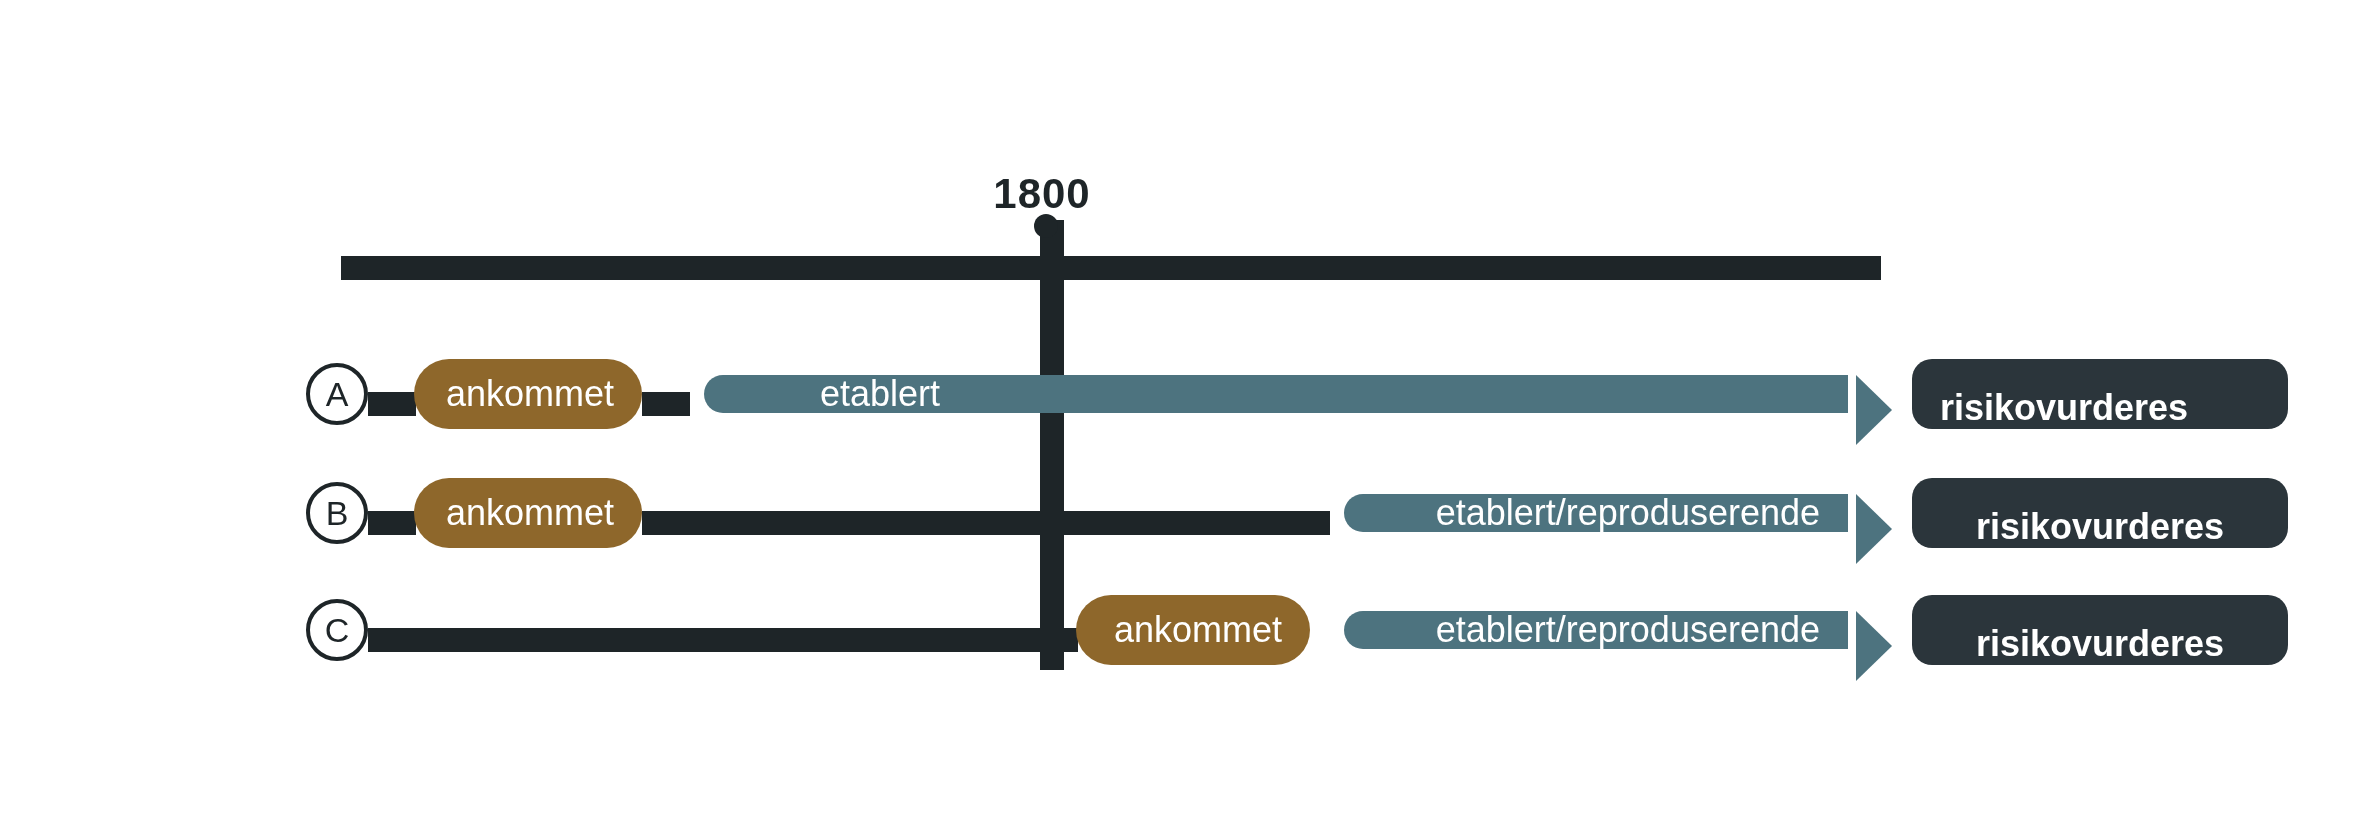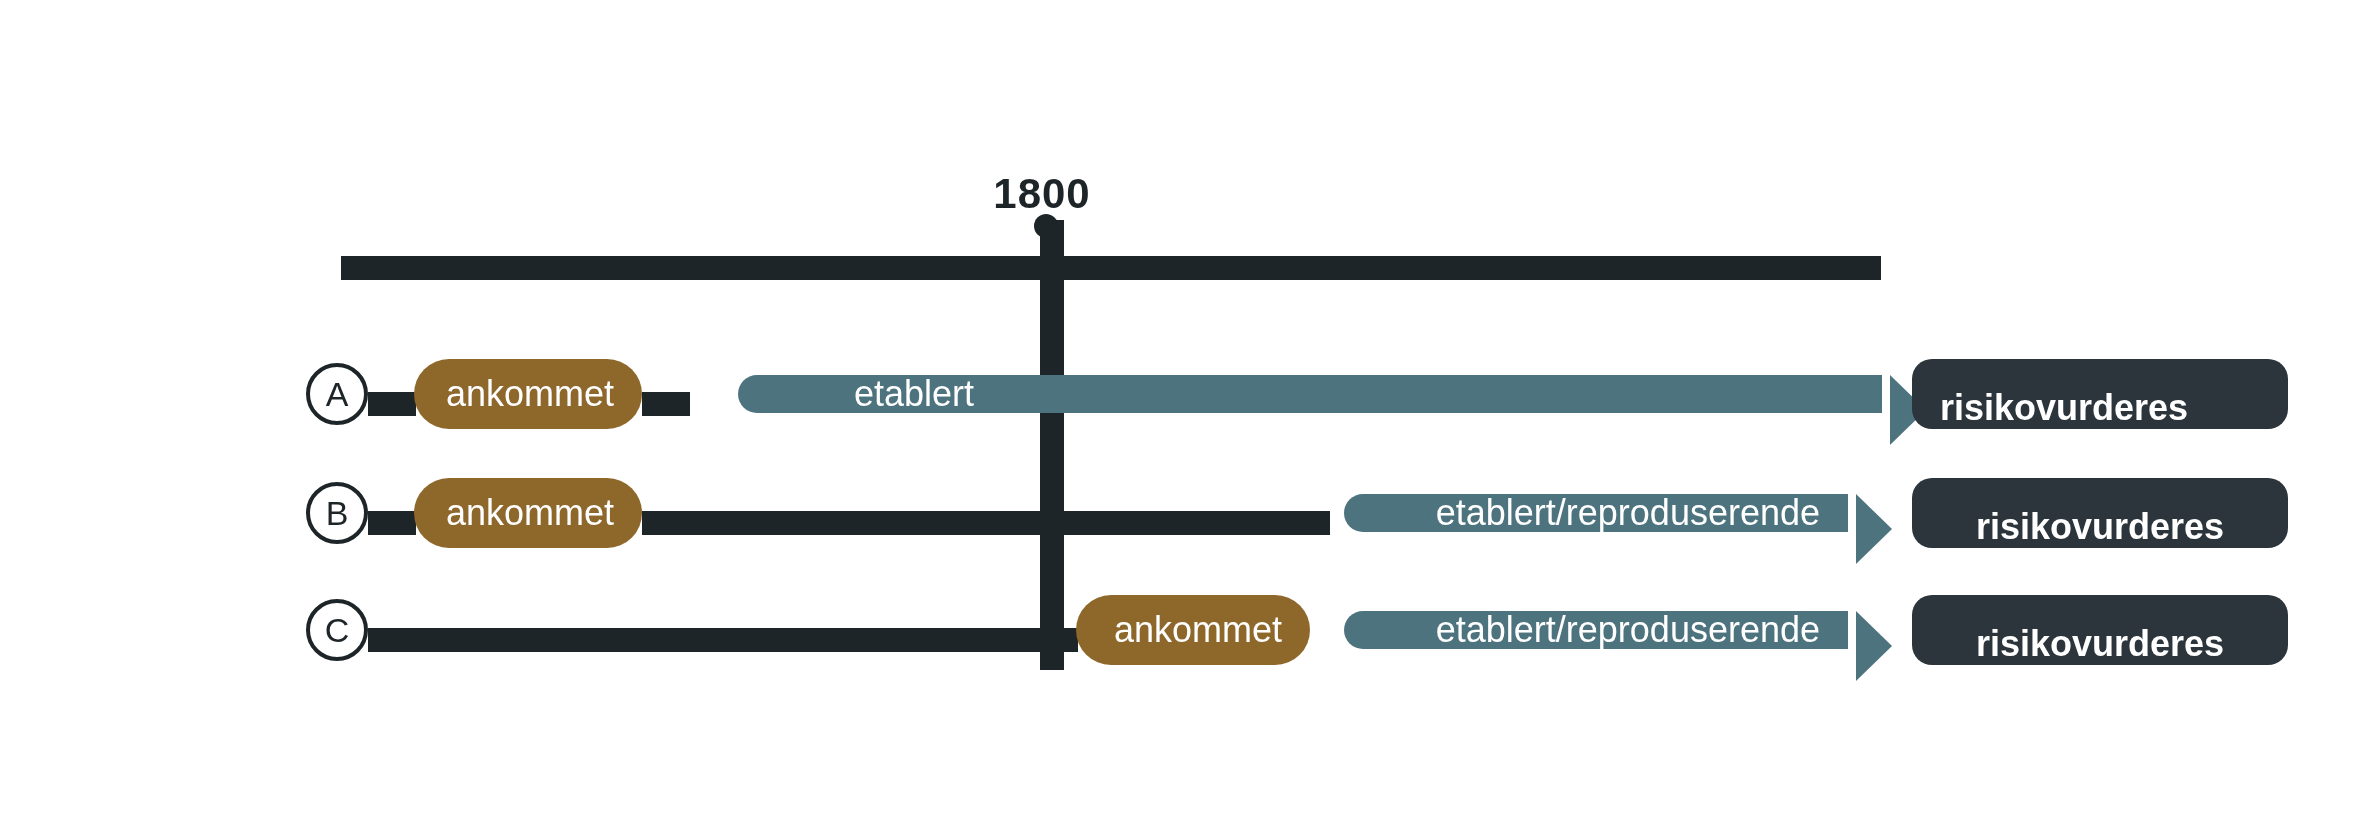--- a/index.html
+++ b/index.html
@@ -121,21 +121,21 @@
     align-items: flex-start;
     justify-content: center;
     font-weight: bold;
   }
 
   
   .row-a .marker-circle { top: 323px; }
   .row-a .connector-1   { top: 352px; left: 328px; width: 48px; }
   .row-a .pill-brown    { top: 319px; left: 374px; width: 228px; }
   .row-a .connector-2   { top: 352px; left: 602px; width: 48px; }
-  .row-a .arrow         { top: 319px; left: 682px; width: 1220px; }
+  .row-a .arrow         { top: 319px; left: 648px; width: 1220px; }
   .row-a .pill-dark     { top: 319px; }
 
   
   .row-b .marker-circle { top: 442px; }
   .row-b .connector-1   { top: 471px; left: 328px; width: 48px; }
   .row-b .pill-brown    { top: 438px; left: 374px; width: 228px; }
   .row-b .connector-2   { top: 471px; left: 602px; width: 688px; }
   .row-b .arrow         { top: 438px; left: 1288px; width: 580px; }
   .row-b .pill-dark     { top: 438px; }
 

